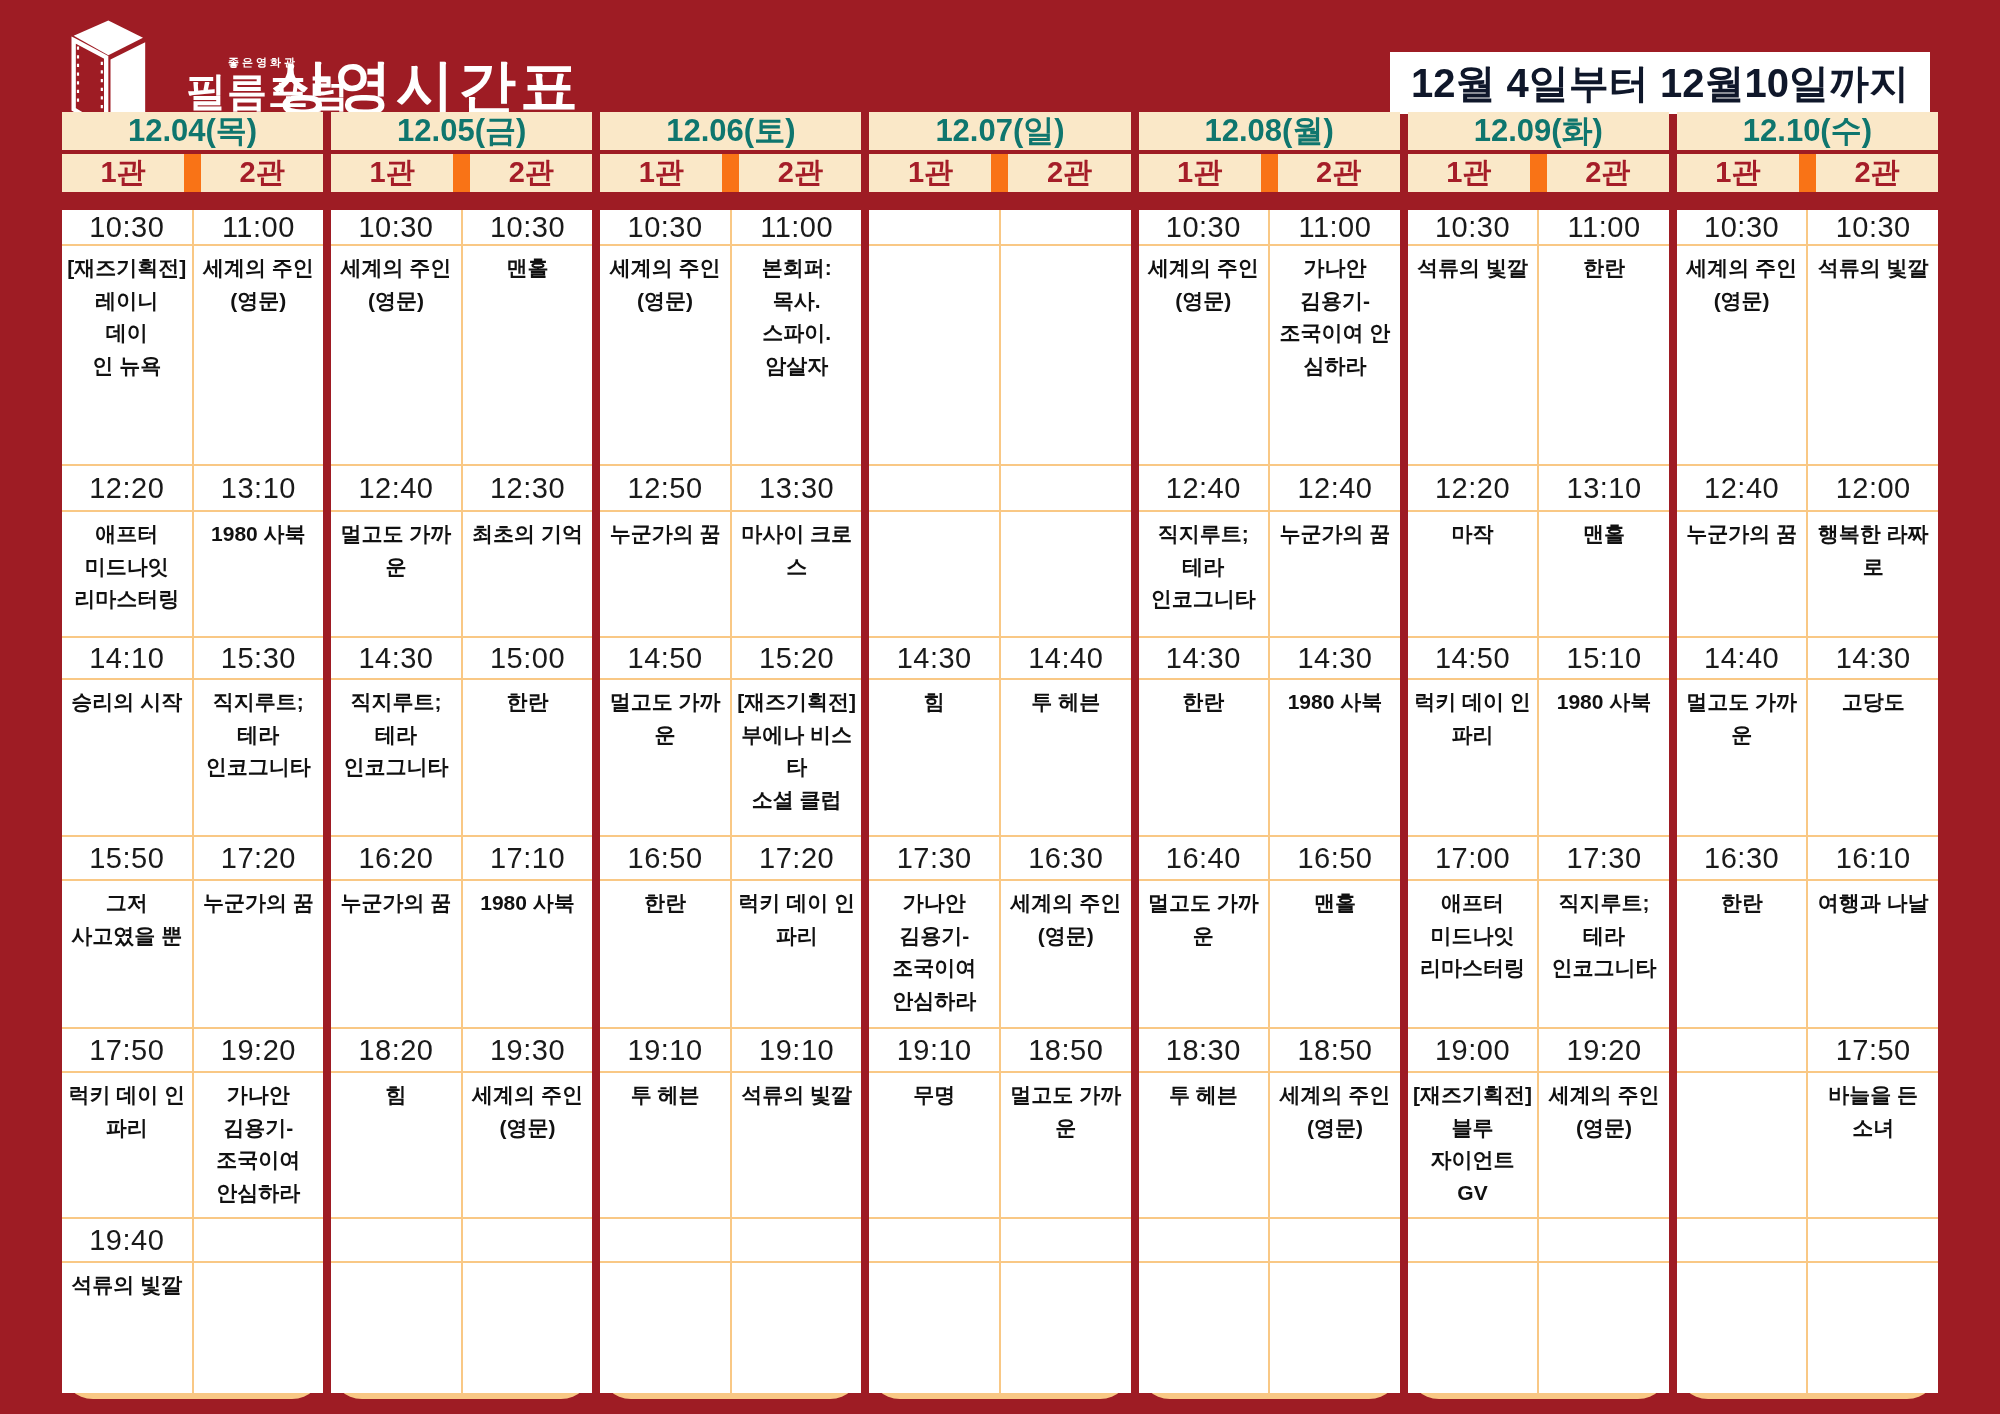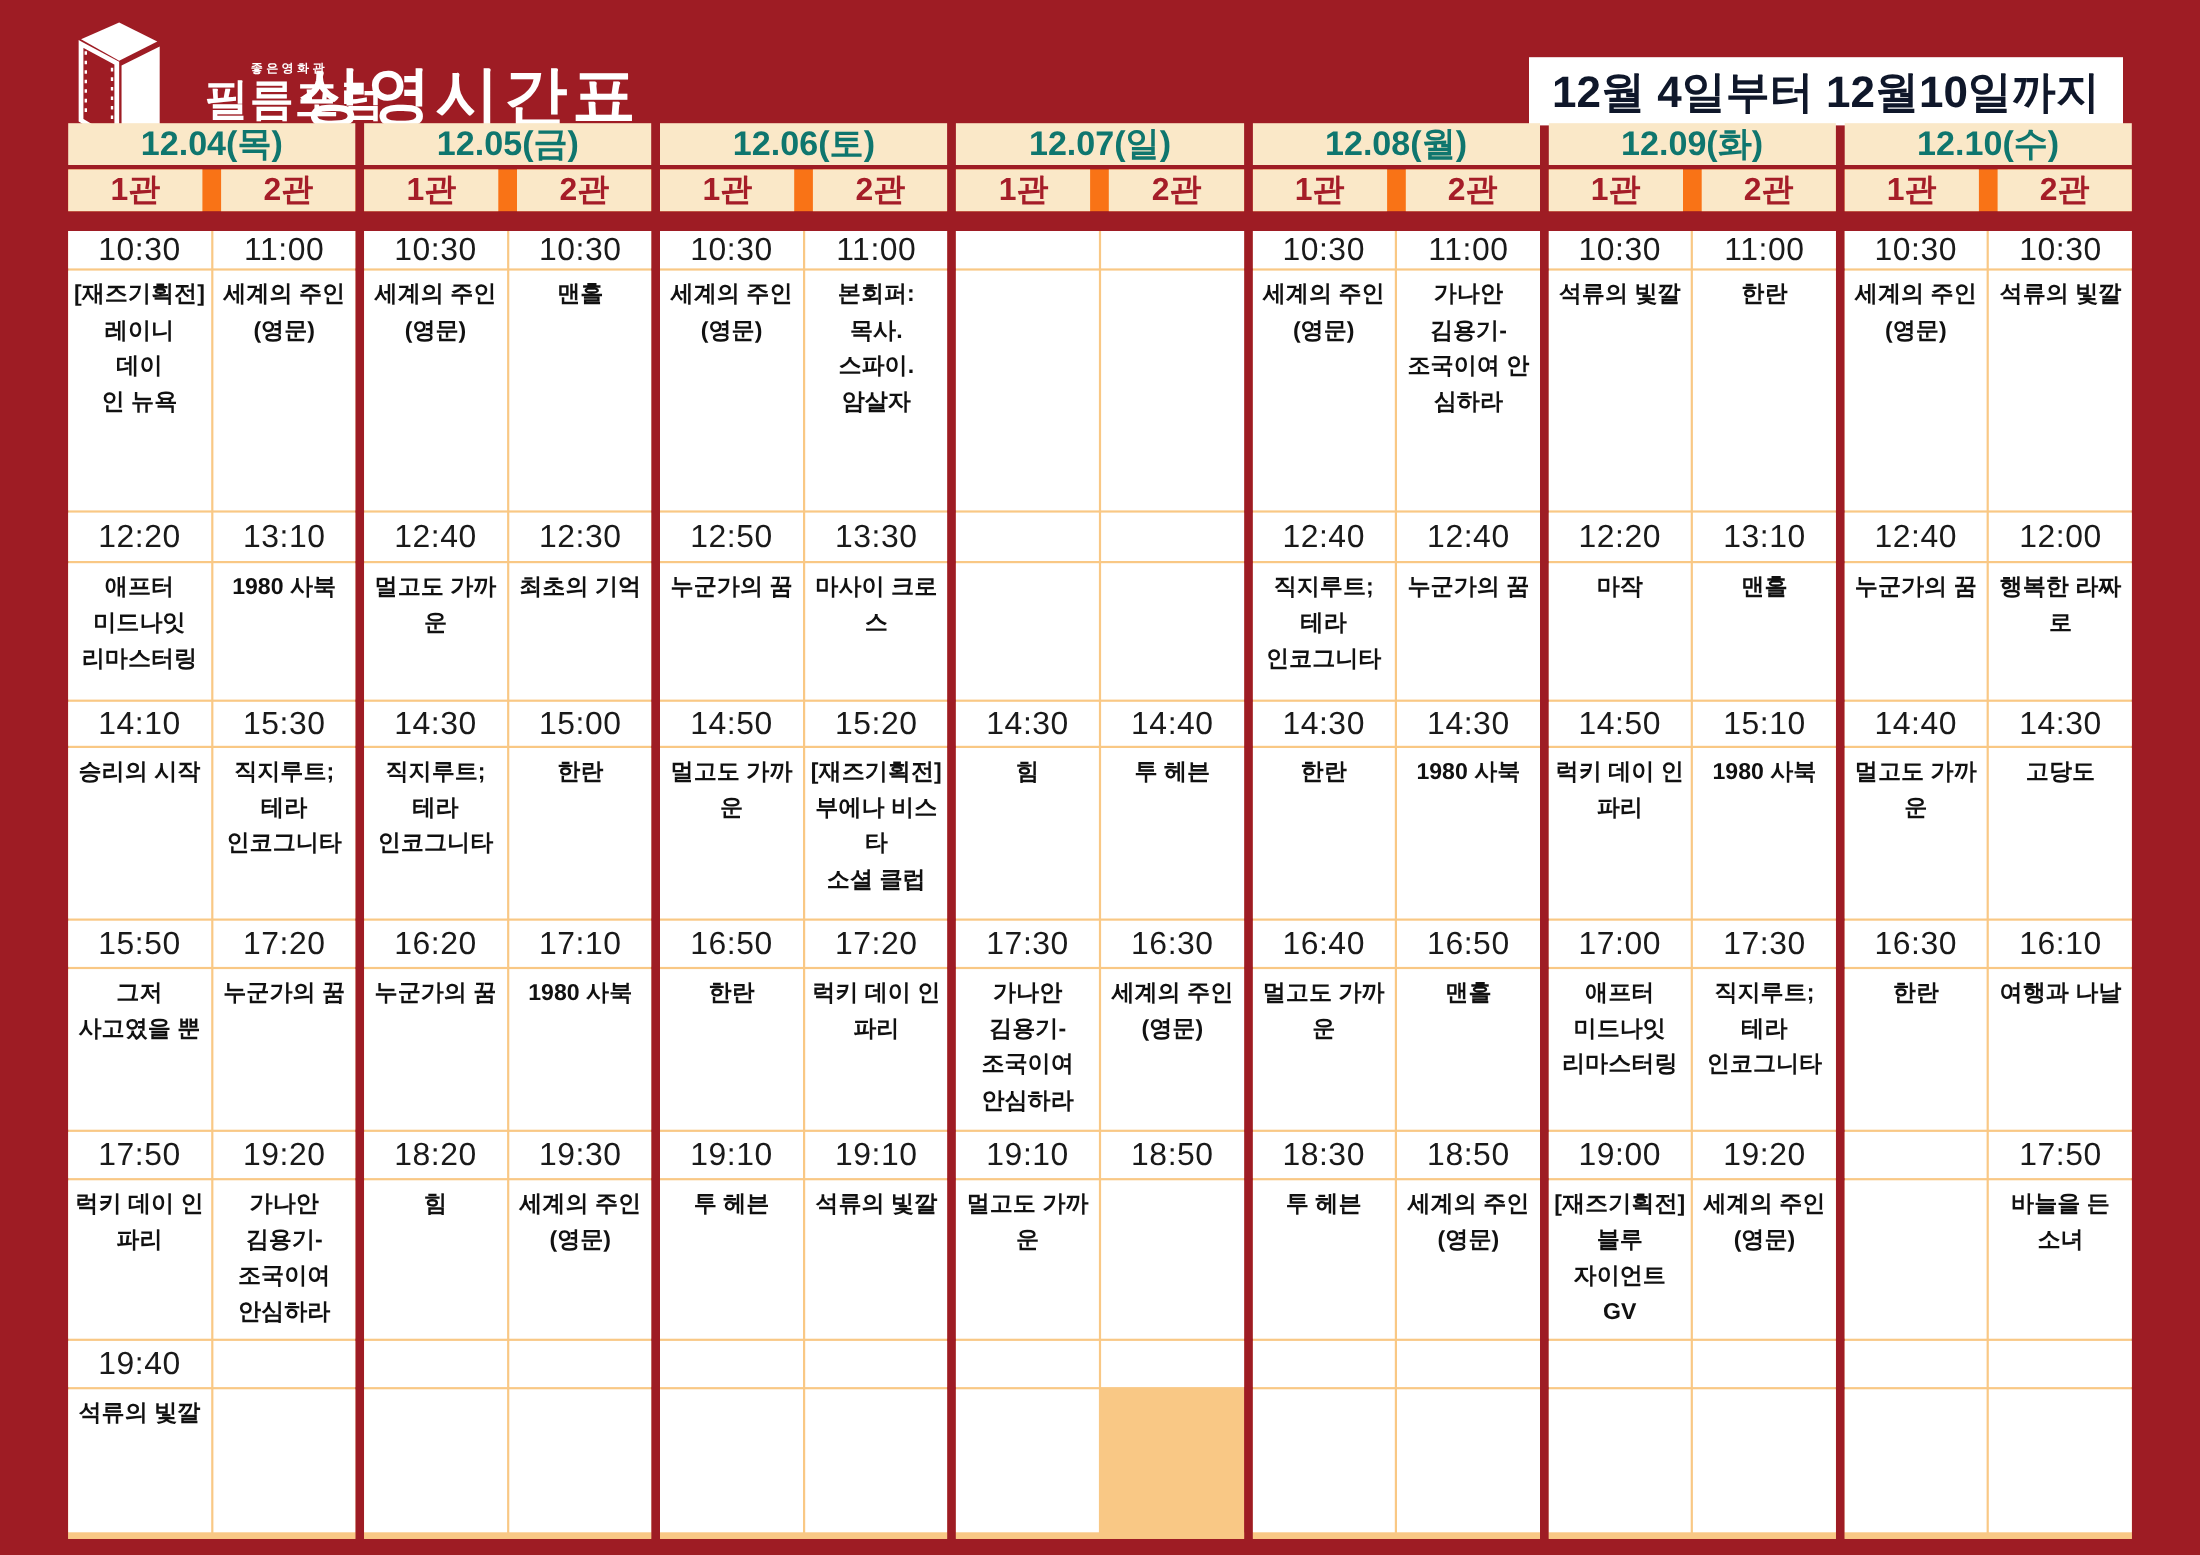--- a/index.html
+++ b/index.html
@@ -32,21 +32,21 @@
   .screen-row{display:flex;gap:8px;margin-top:4px;}
   .screen-group{flex:1;display:grid;grid-template-columns:1fr 1fr;gap:17px;background:#f97316;}
   .screen-cell{
     height:38px;background:#FAE8C8;color:#A51D28;
     font-size:29px;font-weight:800;display:flex;align-items:center;justify-content:center;
   }
   .body-row{display:flex;gap:8px;margin-top:18px;}
   .day-group{
     flex:1;display:grid;grid-template-columns:1fr 1fr;
     grid-template-rows:34px 218px 44px 124px 40px 155px 42px 146px 42px 144px 42px 130px;
-    gap:2px;background:#F9C885;border-bottom:6px solid #F9C885;
+    gap:2px;background:#F9C885;border-bottom:6px solid #F9C885;border-radius:31px;
   }
   .cell{background:#fff;overflow:hidden;}
   .time-cell{
     display:flex;align-items:center;justify-content:center;
     font-size:29px;color:#1a1a1a;font-weight:400;letter-spacing:0.5px;
   }
   .title-cell{
     padding-top:6px;text-align:center;
     font-size:21px;line-height:1.55;font-weight:700;color:#111;
     white-space:pre-line;
@@ -237,20 +237,21 @@
         <div class="cell time-cell">17:30</div>
         <div class="cell time-cell">16:30</div>
         <div class="cell title-cell">가나안
 김용기-
 조국이여
 안심하라</div>
         <div class="cell title-cell">세계의 주인
 (영문)</div>
         <div class="cell time-cell">19:10</div>
         <div class="cell time-cell">18:50</div>
+        <div class="cell title-cell">무명</div>
         <div class="cell title-cell">멀고도 가까운</div>
         <div class="cell time-cell"></div>
         <div class="cell time-cell"></div>
         <div class="cell title-cell"></div>
         <div class="cell title-cell"></div>
       </div>
       <div class="day-group">
         <div class="cell time-cell">10:30</div>
         <div class="cell time-cell">11:00</div>
         <div class="cell title-cell">세계의 주인

